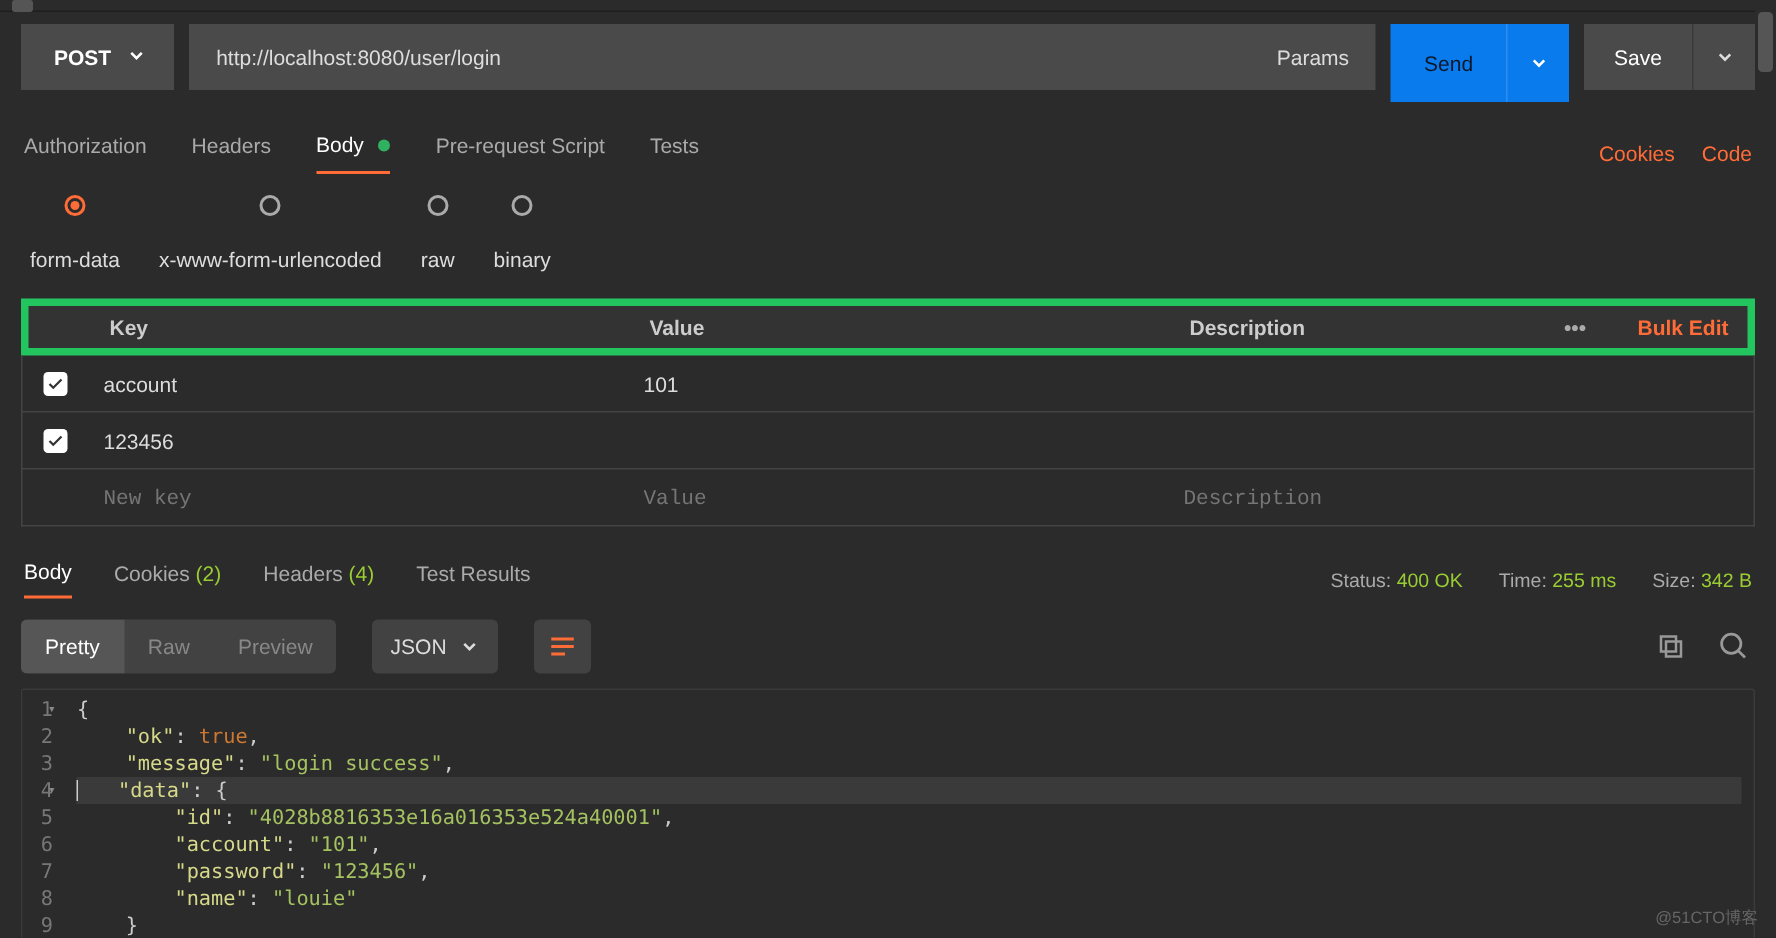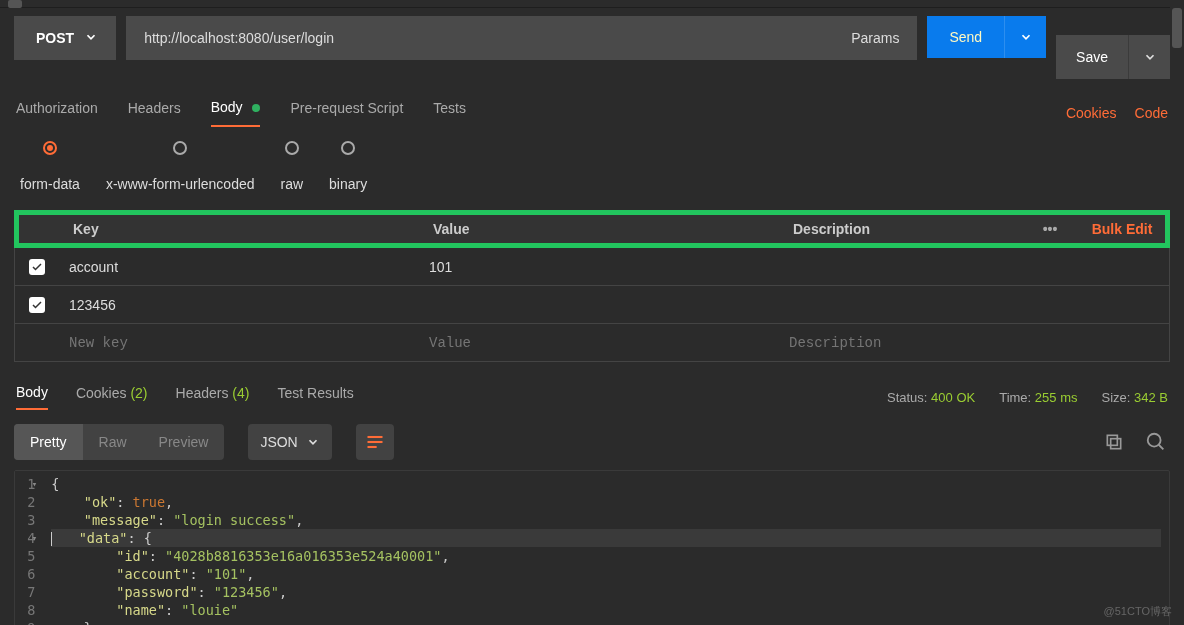--- a/index.html
+++ b/index.html
@@ -23,24 +23,24 @@
   }
   .method-box .chev { margin-left:10px; }
   .url-box {
     flex:1; background:#4a4a4a; height:44px; display:flex; align-items:center;
   }
   .url-input {
     flex:1; background:transparent; border:none; color:#ddd; padding:0 18px;
     font-size:14px; outline:none; height:100%;
   }
   .params-btn { color:#ddd; padding:0 18px; height:100%; display:flex; align-items:center; cursor:pointer; }
-  .btn-send { background:#097bed; color:#fef9c3; height:42px; display:flex; align-items:center; }
+  .btn-send { background:#097bed; color:#0f172a; height:52px; display:flex; align-items:center; }
   .btn-send .lbl { padding:0 22px; font-weight:500; cursor:pointer;}
   .btn-send .dd { width:42px; display:flex; align-items:center; justify-content:center; border-left:1px solid rgba(255,255,255,0.15); height:100%; cursor:pointer;}
-  .btn-save { background:#4a4a4a; color:#fff; height:44px; display:flex; align-items:center;margin-top:19px; }
+  .btn-save { background:#4a4a4a; color:#fff; height:44px; display:flex; align-items:center; }
   .btn-save .lbl { padding:0 20px; font-weight:500; cursor:pointer;}
   .btn-save .dd { width:42px; display:flex; align-items:center; justify-content:center; border-left:1px solid rgba(0,0,0,0.2); height:100%; cursor:pointer;}
   .chev svg { width:14px; height:14px; }
   .tabs-row { display:flex; align-items:center; margin-top:20px; gap:30px; padding:0 2px;}
   .tab { color:#aaa; padding-bottom:10px; cursor:pointer; }
   .tab.active { color:#fff; border-bottom:2px solid #ff6c37; }
   .tab .dot { display:inline-block; width:8px; height:8px; border-radius:50%; background:#2fb160; margin-left:6px; vertical-align:middle;}
   .tabs-right { margin-left:auto; display:flex; gap:18px; }
   .link { color:#ff6c37; cursor:pointer; }
   .radio-row { display:flex; align-items:center; gap:26px; margin-top:14px; padding:0 6px;}

